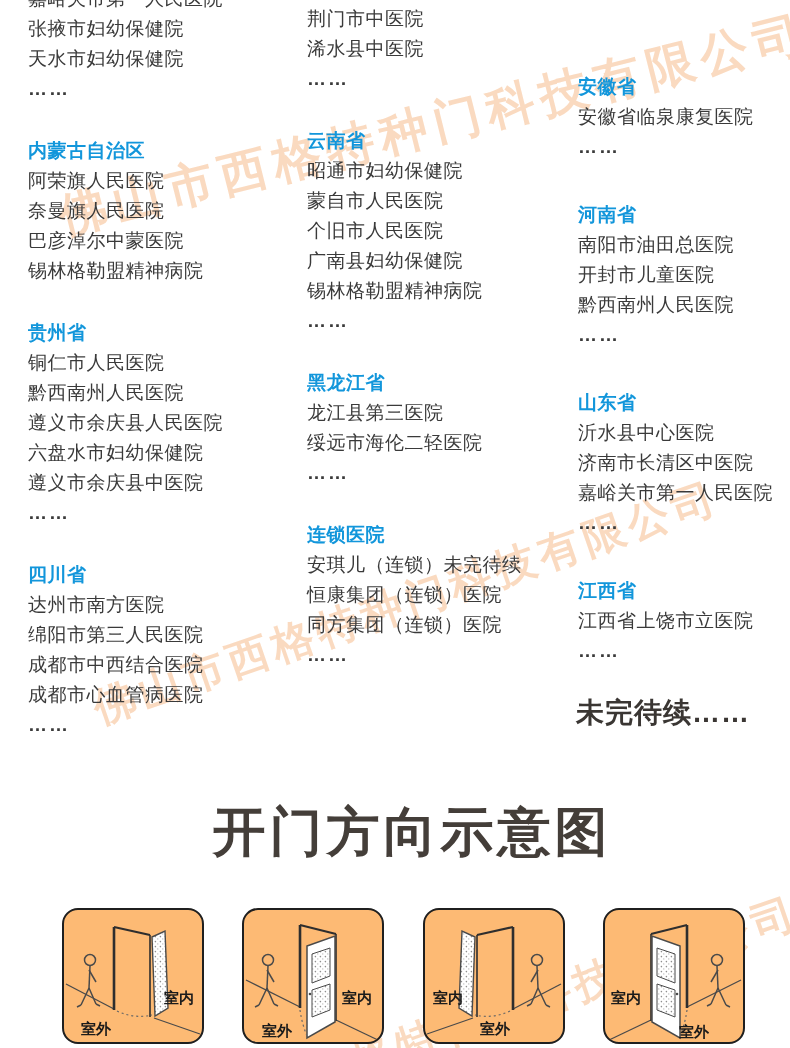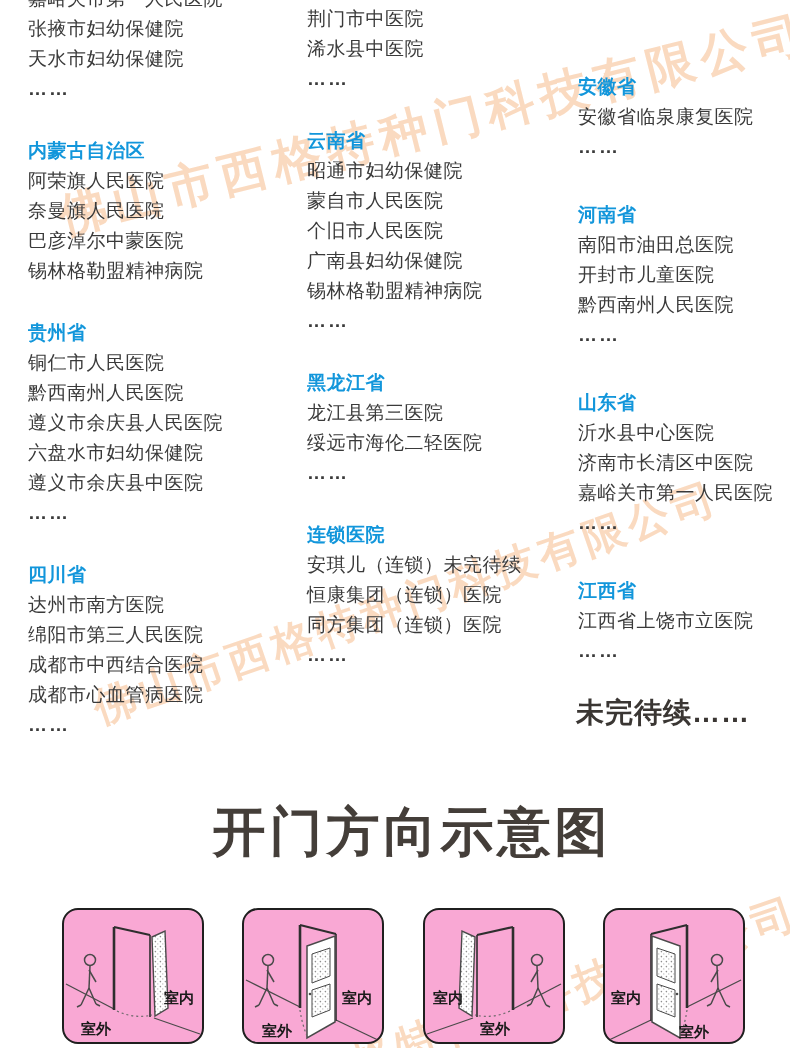--- a/index.html
+++ b/index.html
@@ -57,21 +57,21 @@
 
   
   .diagrams{
     position:absolute;left:62px;top:908px;width:683px;height:136px;z-index:1;
     display:flex;justify-content:space-between;
   }
   .dbox{
     width:138px;height:132px;
     border:2.5px solid #1f1f1f;
     border-radius:16px;
-    background:#f9a8d4;
+    background:#fdba74;
     box-sizing:content-box;
     overflow:hidden;
   }
   .dbox svg{display:block;}
   .dbox text{
     font-family:"Liberation Sans", sans-serif;
     font-size:15px;font-weight:700;fill:#1b1b1b;
   }
   .hidden-defs{position:absolute;width:0;height:0;overflow:hidden;}
 </style>

